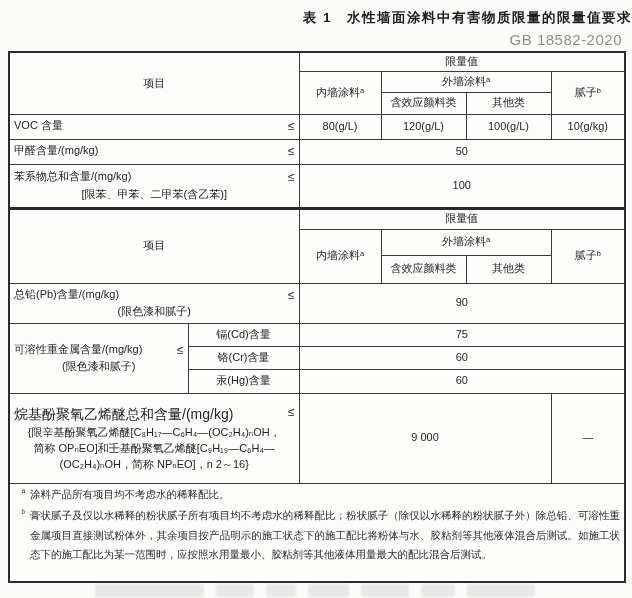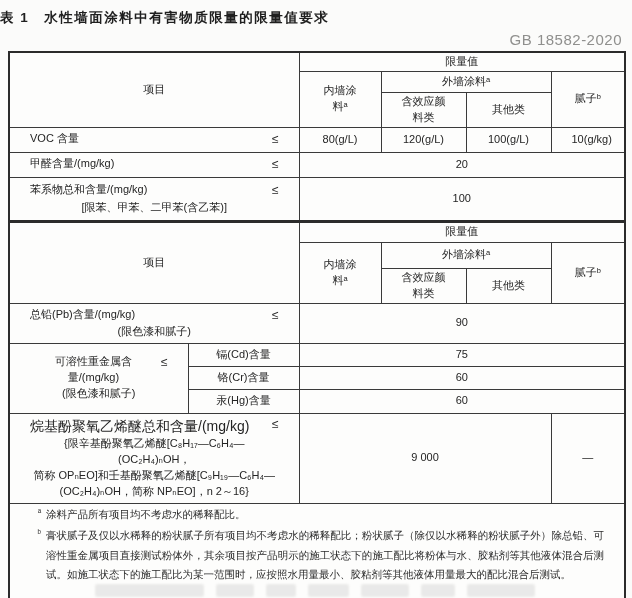--- a/index.html
+++ b/index.html
@@ -4,34 +4,34 @@
 <style>
   html,body{margin:0;padding:0;}
   body{
     width:632px;height:598px;overflow:hidden;position:relative;
     background:#fbfbfa;
     font-family:"Liberation Sans","DejaVu Sans",sans-serif;
     color:#242424;
     -webkit-font-smoothing:antialiased;
   }
   .doc-title{
-    margin-top:9px;text-align:left;font-size:13.5px;font-weight:bold;
+    margin-top:9px;text-align:right;font-size:13.5px;font-weight:bold;
     letter-spacing:1.5px;color:#1f1f1f;
   }
   .std-ref{
     margin:4px 10px 3px 0;text-align:right;font-size:15px;color:#8f8f8d;
     letter-spacing:.5px;
   }
   table.limits{
     margin:0 8px;width:616px;border-collapse:collapse;table-layout:fixed;
     background:#fdfdfc;border:2px solid #2b2b2b;
   }
   table.limits td{
     border:1px solid #3a3a3a;font-size:11px;color:#242424;
-    padding:1px 20px;line-height:1.45;
+    padding:1px 4px;line-height:1.45;
   }
   td.c{text-align:center;vertical-align:middle;}
   td.item{text-align:center;vertical-align:middle;padding:2px 8px;}
   .iflex{display:flex;justify-content:space-between;align-items:flex-start;}
   .le{font-size:12px;padding-left:4px;flex:0 0 auto;}
   .subnote{display:block;}
   .chem{font-size:10.5px;line-height:1.75;}
   tr.thick-top td{border-top:3px solid #2b2b2b;}
   td.fncell{vertical-align:top;padding:7px 10px 5px 16px;}
   .fn{display:flex;gap:5px;font-size:10.5px;line-height:1.85;color:#2a2a2a;}
@@ -89,21 +89,21 @@
       <td class="c">10(g/kg)</td>
     </tr>
 
     <tr style="height:25px">
       <td class="item" colspan="2">
         <div class="iflex">
           <span>甲醛含量/(mg/kg)</span>
           <span class="le">≤</span>
         </div>
       </td>
-      <td class="c" colspan="4">20</td>
+      <td class="c" colspan="4">50</td>
     </tr>
 
     <tr style="height:44px">
       <td class="item" colspan="2">
         <div class="iflex">
           <span>苯系物总和含量/(mg/kg)</span>
           <span class="le">≤</span>
         </div>
         <span class="subnote">[限苯、甲苯、二甲苯(含乙苯)]</span>
       </td>

